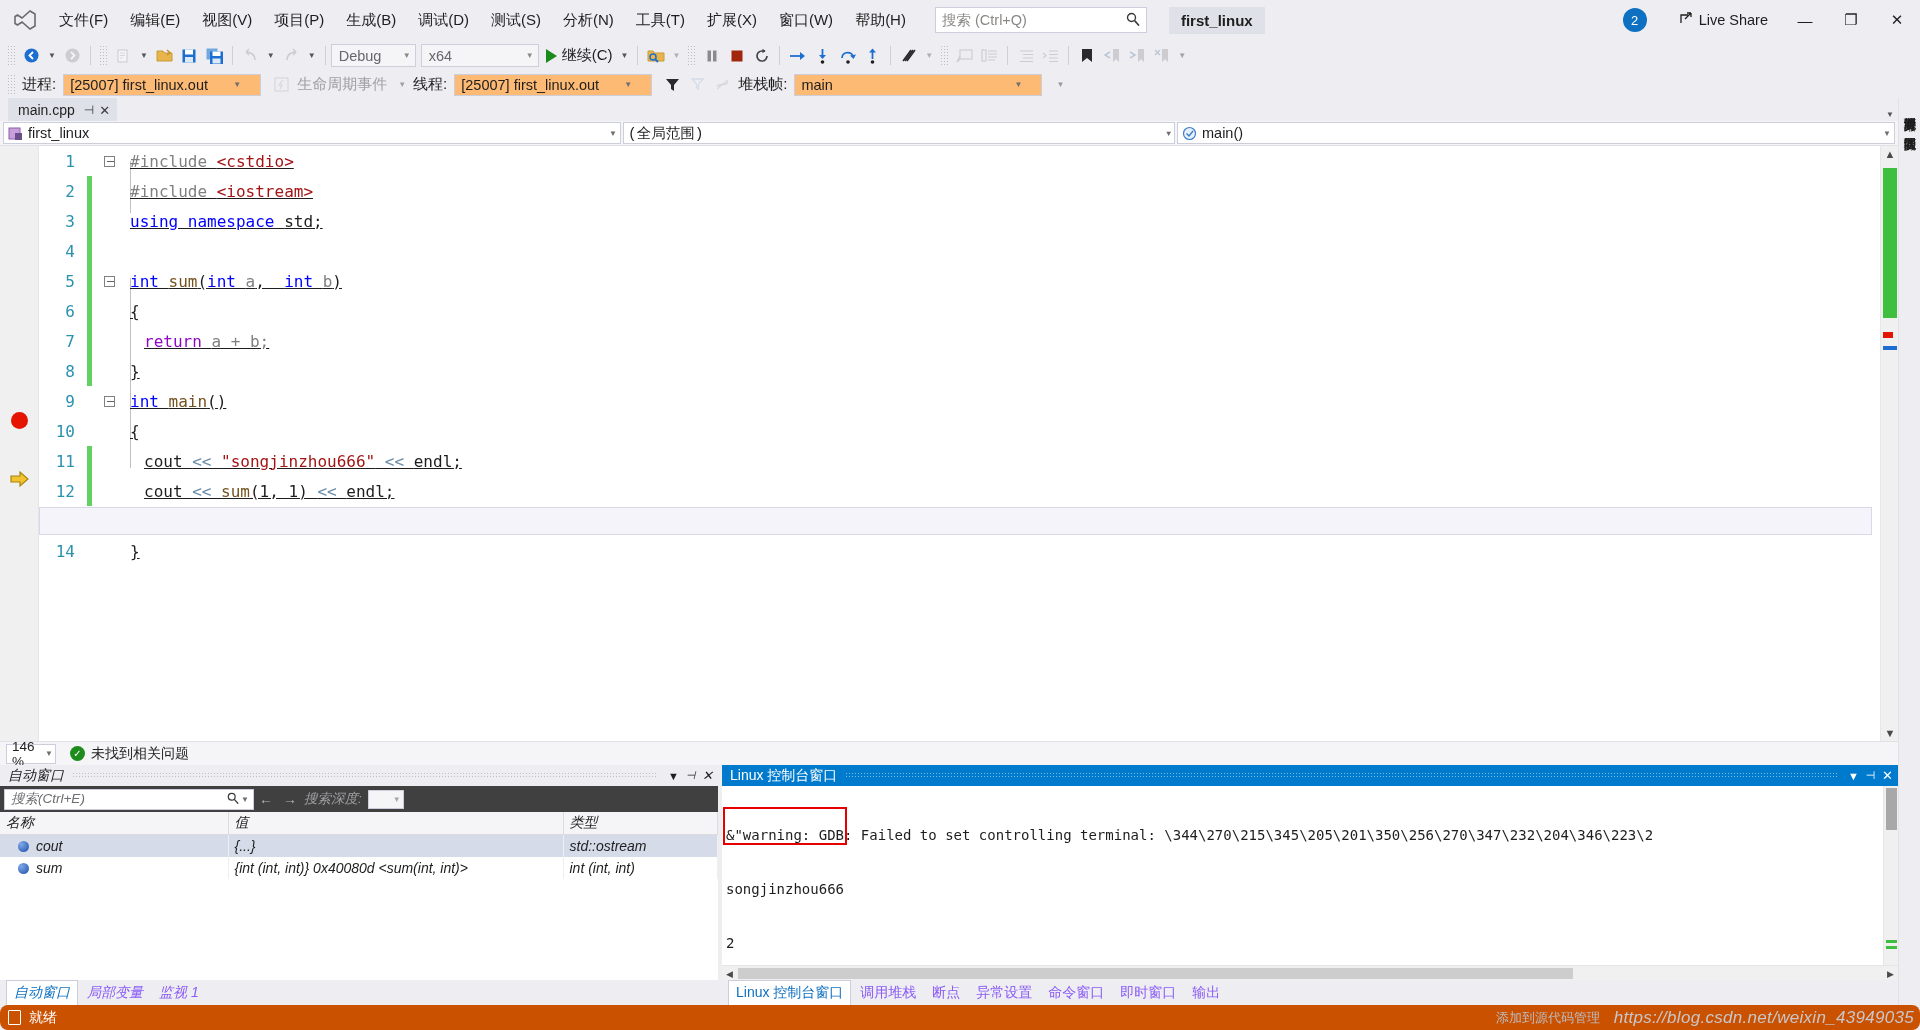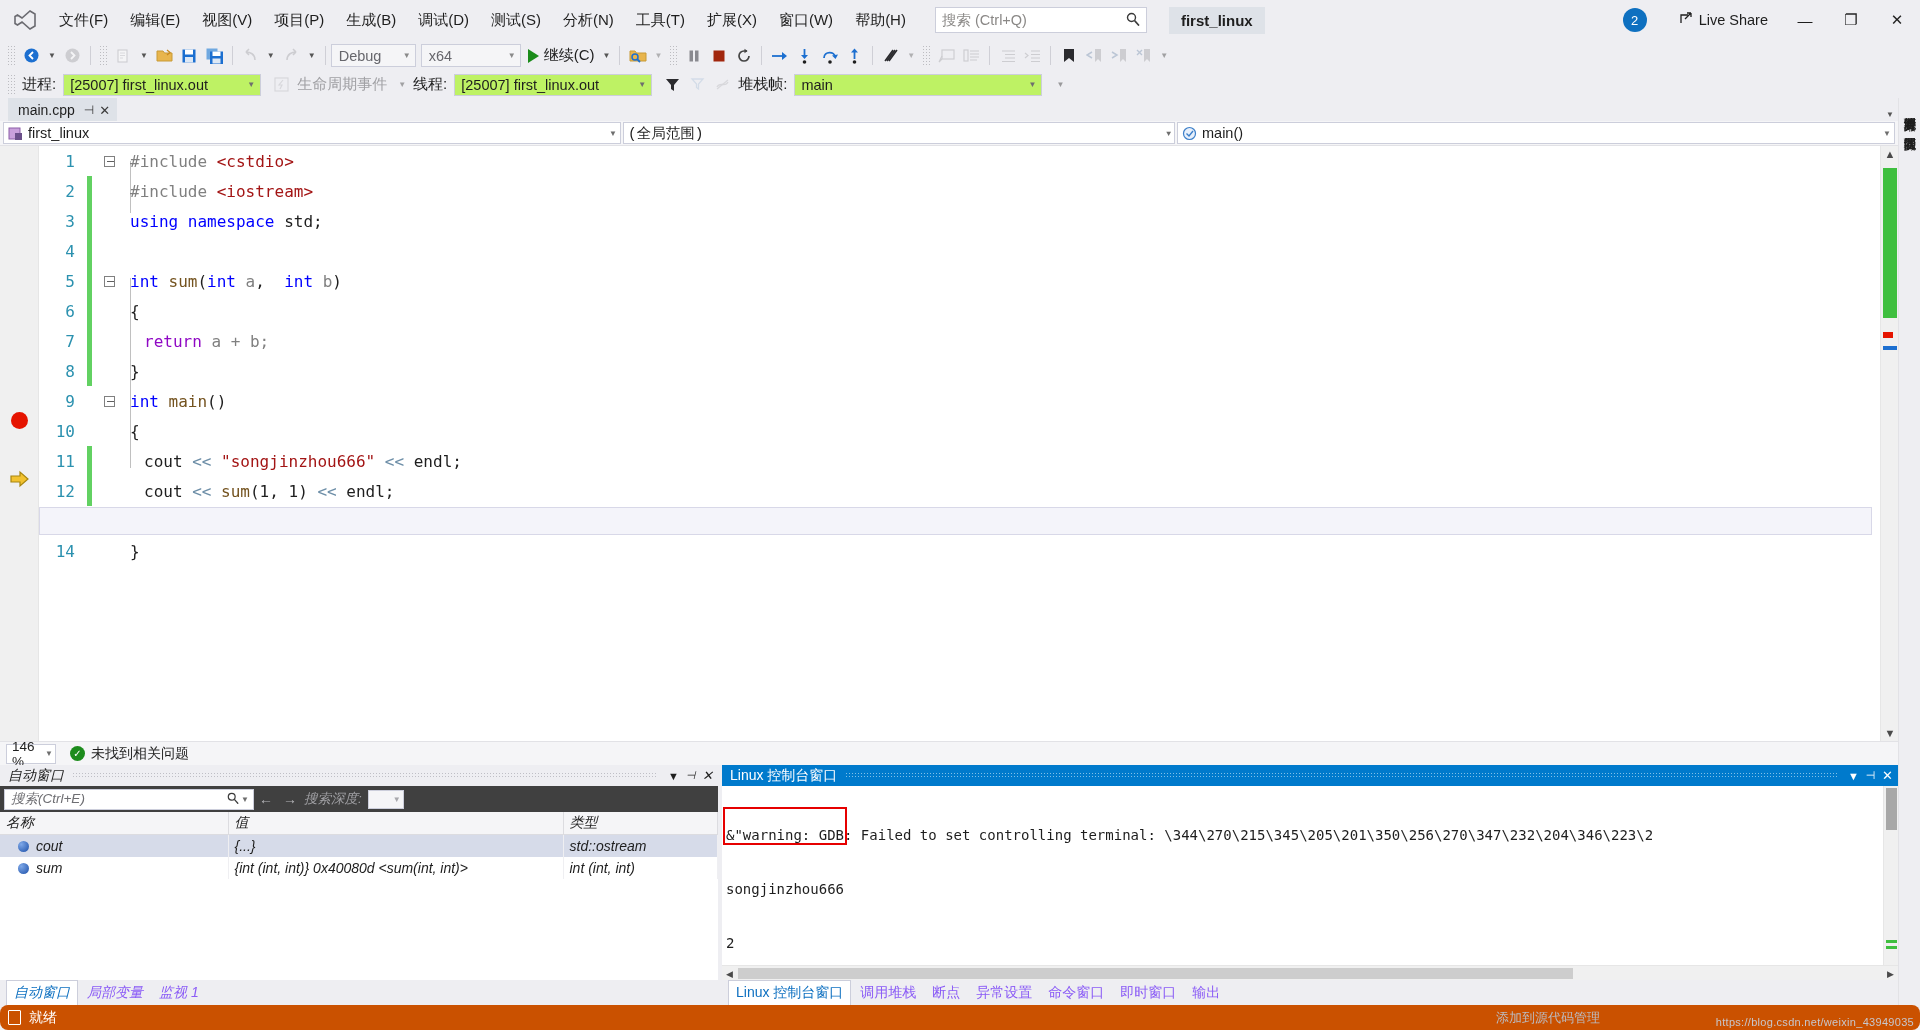--- a/index.html
+++ b/index.html
@@ -43,22 +43,22 @@
   .combo .cv { flex:1; }
   .combo .cc { font-size:8px; color:#8A8A8A; padding-left:6px; }
   .run-btn { display:flex; align-items:center; height:25px; padding:0 4px 0 2px; }
   .tri-green { width:0;height:0;border-left:11px solid #1A8B1A;border-top:7px solid transparent;border-bottom:7px solid transparent; margin:0 5px; }
   .run-label { font-size:15px; color:#1E1E1E; }
 
   
   .toolbar2 { height:27px; display:flex; align-items:center; background:#EEEEF2; flex:0 0 27px; padding-left:4px; }
   .lbl { font-size:15px; color:#1E1E1E; margin:0 7px 0 3px; white-space:nowrap; }
   .lbl.dis { color:#A0A0A4; }
-  .combo2 { height:22px; border:1px solid #CCCEDB; background:#bef264; display:flex; align-items:center;
-    padding:0 5px 0 6px; font-size:14.5px; color:#1E1E1E; }
+  .combo2 { height:22px; border:1px solid #CCCEDB; background:#fdba74; display:flex; align-items:center;
+    padding:0 19px 0 6px; font-size:14.5px; color:#1E1E1E; }
   .combo2 .cv { flex:1; overflow:hidden; white-space:nowrap; }
   .combo2 .cc { font-size:8px; color:#6E6E6E; padding-left:8px; }
 
   
   .body-area { flex:1; display:flex; min-height:0; }
   .center-col { flex:1; display:flex; flex-direction:column; min-width:0; }
   .right-rail { width:22px; background:#EEEEF2; display:flex; flex-direction:column; align-items:center;
      border-left:1px solid #E2E2E6; }
   .rail-tab { writing-mode:vertical-rl; font-size:12.5px; color:#1E1E1E; padding:10px 3px; white-space:nowrap; }
 
@@ -86,21 +86,21 @@
     font-family:"DejaVu Sans Mono", monospace; font-size:16px; }
   .codeline { height:30px; display:flex; align-items:center; position:relative; white-space:pre; }
   .lnum { width:48px; text-align:right; color:#2B91AF; font-size:16px; padding-right:12px; flex:0 0 48px;
     font-family:"DejaVu Sans Mono", monospace; }
   .chgbar { width:5px; flex:0 0 5px; margin-right:10px; height:30px; }
   .chg-green { background:#62D162; }
   .fold { width:14px; flex:0 0 14px; display:flex; align-items:center; justify-content:center; }
   .fold-box { width:11px; height:11px; border:1px solid #808080; background:#fff; position:relative; }
   .fold-box:after { content:""; position:absolute; left:2px; top:4px; width:7px; height:1px; background:#606060; }
   .indent { width:14px; flex:0 0 14px; }
-  .ctext { white-space:pre; }
+  .ctext { white-space:pre;text-decoration:underline; }
   .kw { color:#0000FF; }
   .kw2 { color:#8F08C4; }
   .str { color:#A31515; }
   .pre { color:#808080; }
   .hdr { color:#A31515; }
   .fn  { color:#74531F; }
   .var { color:#808080; }
   .op  { color:#6E8FA8; }
   .plain { color:#1E1E1E; }
   .cur-line { position:absolute; left:0; right:8px; height:28px; border:1px solid #D8D8E8; background:#F4F4FA; }
@@ -164,21 +164,21 @@
   .vscroll .grn { position:absolute; left:2px; width:11px; height:3px; background:#3FBF3F; }
 
   .tabrow { height:25px; display:flex; align-items:center; background:#EEEEF2; flex:0 0 25px; padding-left:6px; }
   .ptab { font-size:14px; color:#8b5cf6; padding:3px 7px; margin-right:2px; }
   .ptab.active { color:#0E70C0; background:#fff; border:1px solid #CCCEDB; }
 
   
   .statusbar { height:25px; flex:0 0 25px; background:#CA5100; color:#fff; display:flex; align-items:center;
      padding-left:8px; font-size:14px; position:relative;border-radius:8px; }
   .sb-icon { width:13px; height:15px; border:1.6px solid #fff; margin-right:8px; border-radius:1px; }
-  .watermark { position:absolute; right:6px; bottom:2px; color:#C7C7CC; font-size:11px; letter-spacing:.3px; }
+  .watermark { position:absolute; right:6px; bottom:2px; color:#C7C7CC; font-size:17px; letter-spacing:.3px;font-style:italic; }
   .watermark2 { position:absolute; right:320px; bottom:3px; color:#BBBBC0; font-size:13px; }
 </style>
 </head>
 <body>
 
 <div class="app">
 
   <div class="menubar">
     <div class="vs-logo">
       <svg width="22" height="22" viewBox="0 0 22 22">
@@ -282,21 +282,21 @@
       <svg width="17" height="16" viewBox="0 0 17 16">
           <path d="M4 12 C4 6 9 4 13 4 M13 4 L10 1 M13 4 L10 7" fill="none" stroke="#9A9A9E" stroke-width="1.6"></path>
         </svg>
     </div>
     <div class="caret">▼</div>
     <div class="sep"></div>
     <div class="combo" style="width:85px;">
       <div class="cv">Debug</div>
       <div class="cc">▼</div>
     </div>
-    <div class="combo" style="width:100px;margin-left:5px;">
+    <div class="combo" style="width:118px;margin-left:5px;">
       <div class="cv">x64</div>
       <div class="cc">▼</div>
     </div>
     <div class="run-btn">
       <div class="tri-green"></div>
       <div class="run-label">继续(C)</div>
     </div>
     <div class="caret">▼</div>
     <div class="sep"></div>
     <div class="tb">

